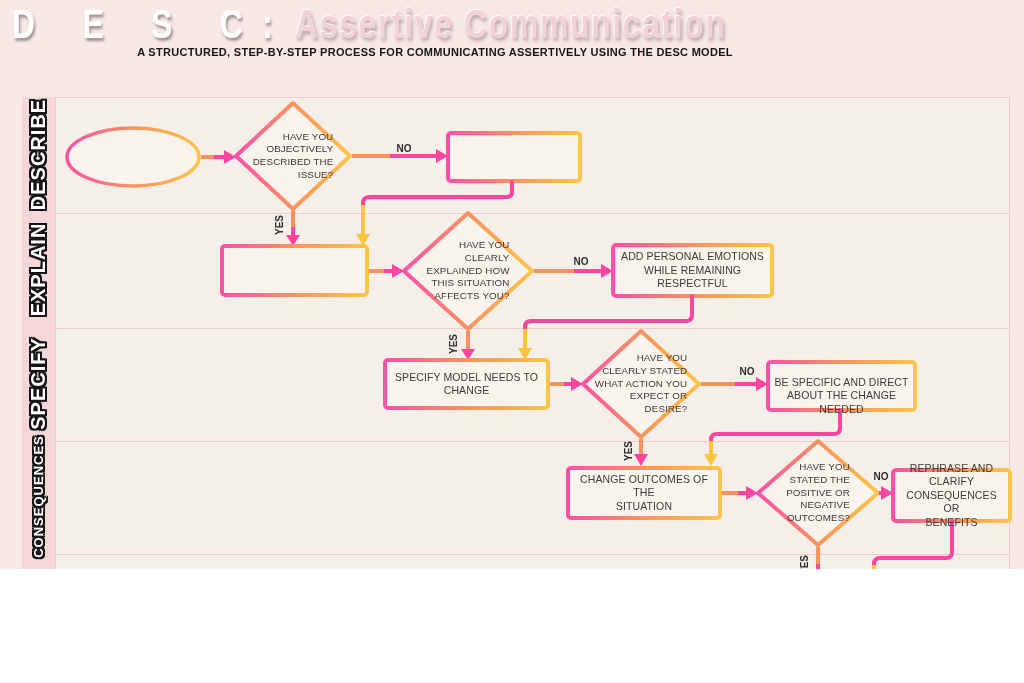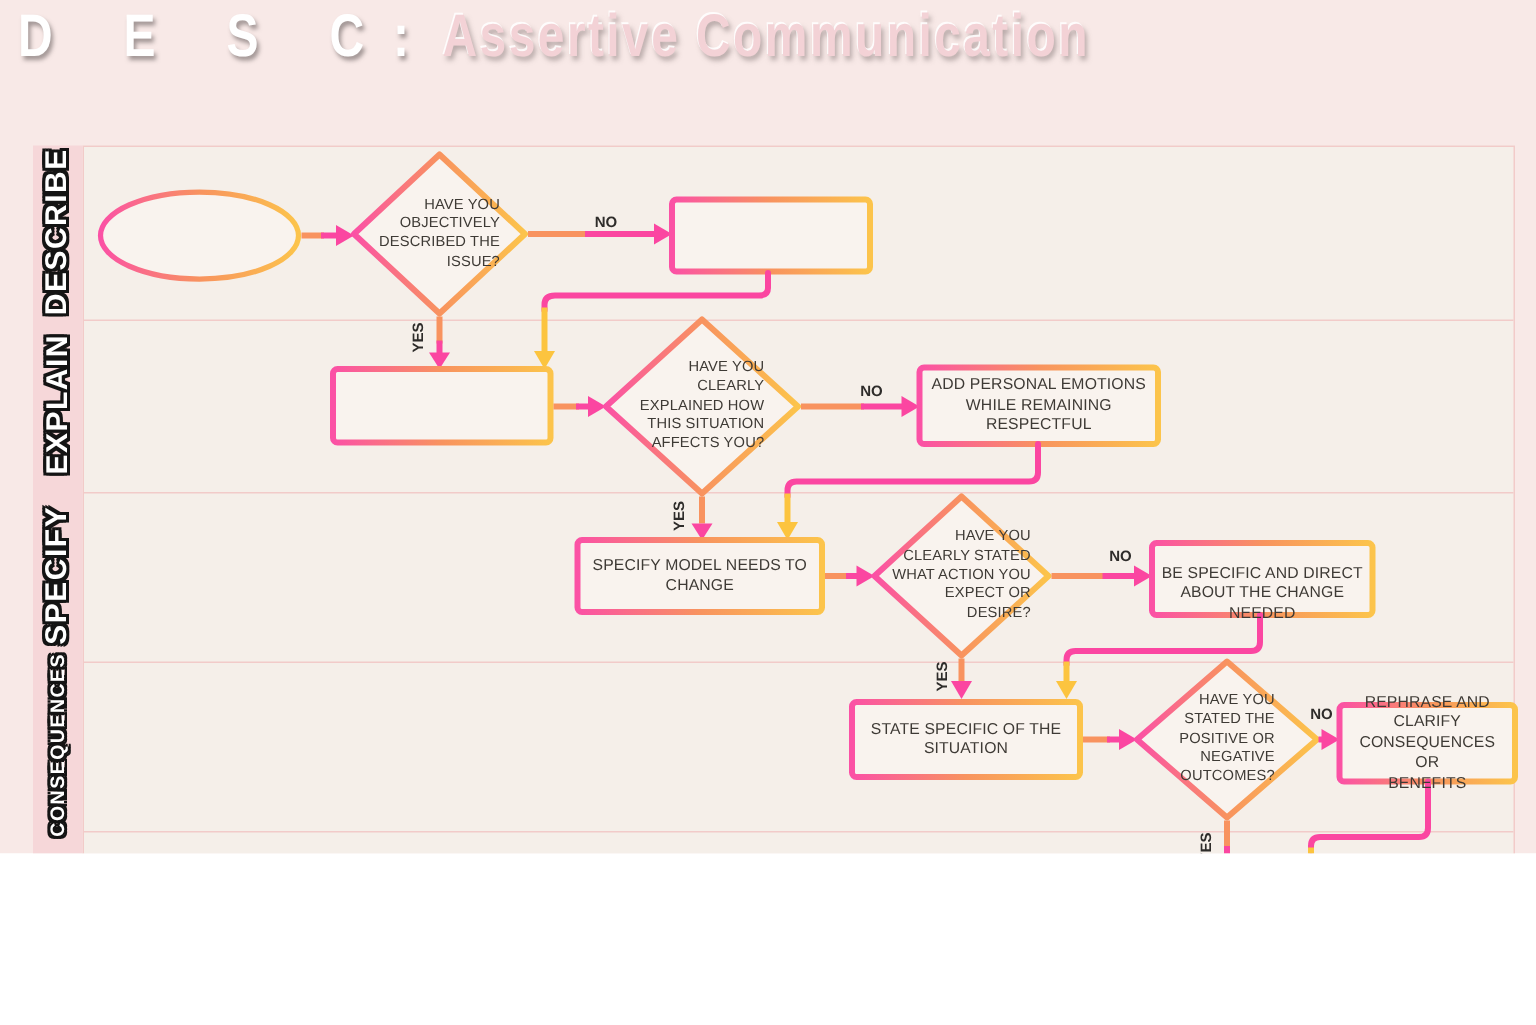--- a/index.html
+++ b/index.html
@@ -37,20 +37,21 @@
   #logo .sos{font-size:12px;font-weight:bold;letter-spacing:.5px;line-height:1;}
   #logo .rule{flex:1;height:3.5px;background:#151515;}
   #logo .unlmtd{font-size:21px;font-weight:bold;line-height:1;letter-spacing:.5px;border-bottom:4px solid #151515;padding-bottom:1px;margin-top:15px;text-decoration:underline;}
 </style>
 </head>
 <body>
 
 <div id="page">
 
   <div id="title-line"><span id="title-prefix">D E S C:</span><span id="title-main">Assertive Communication</span></div>
+  <div id="subtitle">A STRUCTURED, STEP-BY-STEP PROCESS FOR COMMUNICATING ASSERTIVELY USING THE DESC MODEL</div>
 
   <div id="canvas">
     <div class="divider" style="top:115px"></div>
     <div class="divider" style="top:230px"></div>
     <div class="divider" style="top:343px"></div>
     <div class="divider" style="top:456px"></div>
   </div>
   <div id="lane-strip"></div>
   <div class="lane-label" style="top:97px;height:115px">
       <span>DESCRIBE</span>
@@ -155,21 +156,21 @@
 RESPECTFUL</div>
   <div class="node-text" style="left:390px;top:364px;width:153px;height:40px">SPECIFY MODEL NEEDS TO
 CHANGE</div>
   <div class="node-text diamond-text" style="left:591px;top:338px;width:100px;height:92px">HAVE YOU
 CLEARLY STATED
 WHAT ACTION YOU
 EXPECT OR
 DESIRE?</div>
   <div class="node-text" style="left:773px;top:376px;width:137px;height:40px">BE SPECIFIC AND DIRECT
 ABOUT THE CHANGE NEEDED</div>
-  <div class="node-text" style="left:572px;top:471px;width:144px;height:44px">STATE  SPECIFIC OF THE
+  <div class="node-text" style="left:572px;top:471px;width:144px;height:44px">CHANGE  OUTCOMES OF THE
 SITUATION</div>
   <div class="node-text diamond-text" style="left:769px;top:449px;width:98px;height:88px">HAVE YOU
 STATED THE
 POSITIVE OR
 NEGATIVE
 OUTCOMES?</div>
   <div class="node-text" style="left:897px;top:474px;width:109px;height:43px">REPHRASE AND CLARIFY
 CONSEQUENCES OR
 BENEFITS</div>
 

